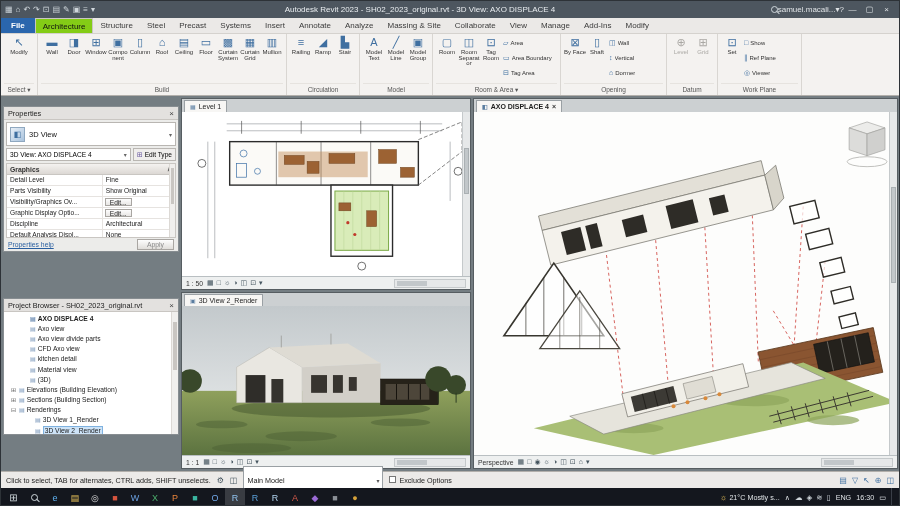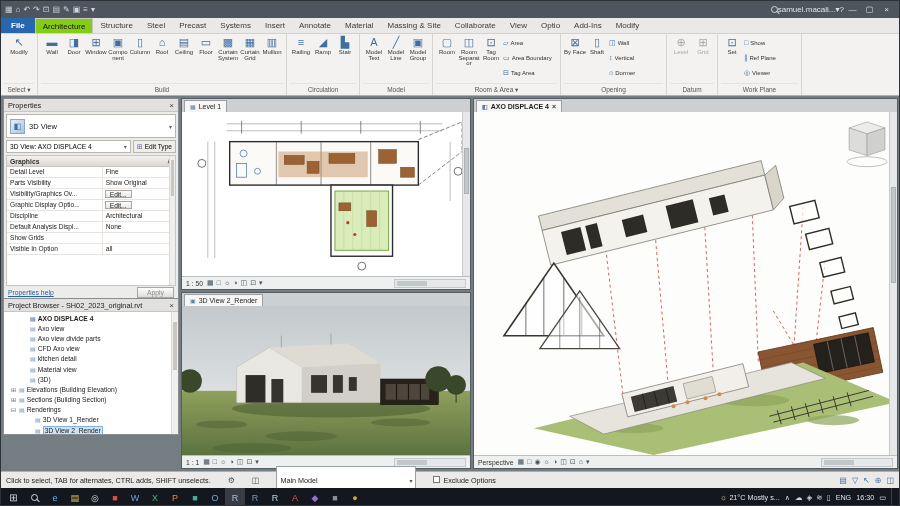--- a/index.html
+++ b/index.html
@@ -34,21 +34,21 @@
   .rbtn.big .ricon{font-size:11px;line-height:15px;height:15px;color:#3f6fa0}
   .rbtn.big .rlabel{font-size:6px;line-height:5.6px;color:#333;max-height:17px;overflow:hidden;word-break:break-word}
   .rbtn.small{flex-direction:row;align-items:center;width:55px;height:15px;gap:2px;padding-left:1px}
   .rbtn.small .ricon{font-size:7px;color:#3f6fa0}
   .rbtn.small .rlabel{font-size:6px;color:#333;white-space:nowrap;overflow:hidden}
   .rbtn.dis .ricon,.rbtn.dis .rlabel{color:#aaa8a4}
   .panel-name{height:13px;font-size:6.5px;color:#555;text-align:center;display:flex;align-items:center;justify-content:center;margin-top:1px;border-top:1px solid #e6e3df;white-space:nowrap}
 
   
   .dockwin{position:absolute;left:2px;width:176px;background:#ececea;border:1px solid #878d91;display:flex;flex-direction:column;font-size:7px}
-  .propwin{top:97px;height:202px}
+  .propwin{top:105px;height:146px}
   .pbwin{top:297px;height:137px}
   .pwhead{height:13px;background:#e3e1df;display:flex;align-items:center;padding:0 4px;font-size:7.3px;color:#222;border-bottom:1px solid #c9c6c2;flex:none;white-space:nowrap;overflow:hidden}
   .pwhead .x{margin-left:auto;color:#444;font-size:8px;padding-left:4px}
   .typesel{height:24px;background:#fff;border:1px solid #b9b6b2;margin:2px;display:flex;align-items:center;gap:4px;padding:0 3px;flex:none}
   .typeicon{width:15px;height:15px;background:linear-gradient(135deg,#e7eff7,#a9c3dd);border:1px solid #8fa8c0;display:flex;align-items:center;justify-content:center;font-size:8px;color:#3f6fa0;flex:none}
   .typesel .tname{font-size:7.5px;color:#111}
   .typesel .arrow{margin-left:auto;color:#666;font-size:6px}
   .inst-row{display:flex;margin:0 2px 2px;gap:2px;height:13px;flex:none}
   .inst-combo{flex:1;background:#fff;border:1px solid #b9b6b2;display:flex;align-items:center;padding:0 3px;font-size:6.6px;white-space:nowrap;overflow:hidden}
   .inst-combo .arrow{margin-left:auto;color:#666;font-size:6px}
@@ -95,21 +95,21 @@
   .vcanvas svg{display:block;width:100%;height:100%}
   .vbar{height:13px;background:#eef0f0;border-top:1px solid #b9bfc2;display:flex;align-items:center;gap:4px;padding:0 4px;font-size:6.8px;color:#333;flex:none}
   .vctl{display:flex;gap:3px}
   .vctl span{font-size:7px;color:#44545e;line-height:12px}
   .vscroll{position:absolute;right:0;top:0;bottom:0;width:8px;background:#e6e8e9;border-left:1px solid #c5c9cb}
   .vscroll .thumb{position:absolute;left:1px;right:1px;top:22%;height:28%;background:#c2c7ca;border:1px solid #aab0b3}
   .hscroll{margin-left:auto;width:72px;height:9px;background:#e6e8e9;border:1px solid #c5c9cb;position:relative;flex:none}
   .hscroll .thumb{position:absolute;left:2px;top:1px;bottom:1px;width:30px;background:#c2c7ca}
 
   
-  .statusbar{position:absolute;left:0;right:0;top:470px;height:17px;background:#eceae8;border-top:1px solid #b2afab;display:flex;align-items:center;font-size:7.2px;color:#222;padding:1px 5px;gap:17px}
+  .statusbar{position:absolute;left:0;right:0;top:470px;height:17px;background:#eceae8;border-top:1px solid #b2afab;display:flex;align-items:center;font-size:7.2px;color:#222;padding:1px 5px;gap:6px}
   .sb-msg{white-space:nowrap;overflow:hidden;max-width:330px}
   .sb-ico{color:#44545e;font-size:8px}
   .sb-combo{width:140px;height:28px;background:#fff;border:1px solid #9aa0a4;display:flex;align-items:center;padding:0 3px;gap:3px}
   .sb-combo .arrow{margin-left:auto;font-size:6px;color:#555}
   .sb-exclude{display:flex;align-items:flex-start;gap:3px}
   .sb-check{width:7px;height:7px;border:1px solid #777;background:#fff;flex:none}
   .sb-right{margin-left:auto;display:flex;gap:5px}
   .sb-right span{color:#3f6fa0;font-size:8px}
 
   
@@ -139,20 +139,21 @@
         <span>⌂</span>
         <span>↶</span>
         <span>↷</span>
         <span>⊡</span>
         <span>▤</span>
         <span>✎</span>
         <span>▣</span>
         <span>≡</span>
         <span>▾</span>
     </div>
+    <div class="tb-title">Autodesk Revit 2023 - SH02_2023_original.rvt - 3D View: AXO DISPLACE 4</div>
     <div class="tb-right">
       <span class="search-ico"></span>
       <span>samuel.macali...</span>
       <span>▾</span>
       <span>?</span>
       <span class="winbtns">
         <span>—</span>
         <span>▢</span>
         <span>×</span>
       </span>
@@ -161,25 +162,25 @@
 
   <div class="tabsrow">
     <div class="tab file">File</div>
       <div class="tab active">Architecture</div>
       <div class="tab">Structure</div>
       <div class="tab">Steel</div>
       <div class="tab">Precast</div>
       <div class="tab">Systems</div>
       <div class="tab">Insert</div>
       <div class="tab">Annotate</div>
-      <div class="tab">Material</div>
+      <div class="tab">Analyze</div>
       <div class="tab">Massing &amp; Site</div>
       <div class="tab">Collaborate</div>
       <div class="tab">View</div>
-      <div class="tab">Optio</div>
+      <div class="tab">Manage</div>
       <div class="tab">Add-Ins</div>
       <div class="tab">Modify</div>
   </div>
 
   <div class="ribbon">
     <div class="panel">
       <div class="panel-buttons">
         <div class="rbtn big wide">
             <span class="ricon">↖</span>
             <span class="rlabel">Modify</span>

